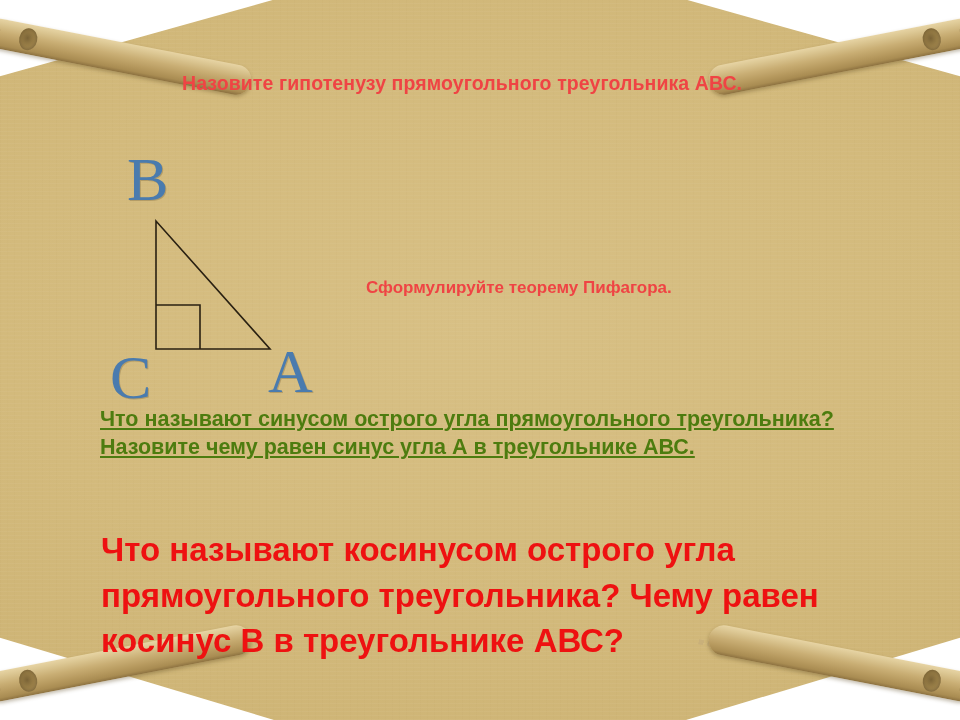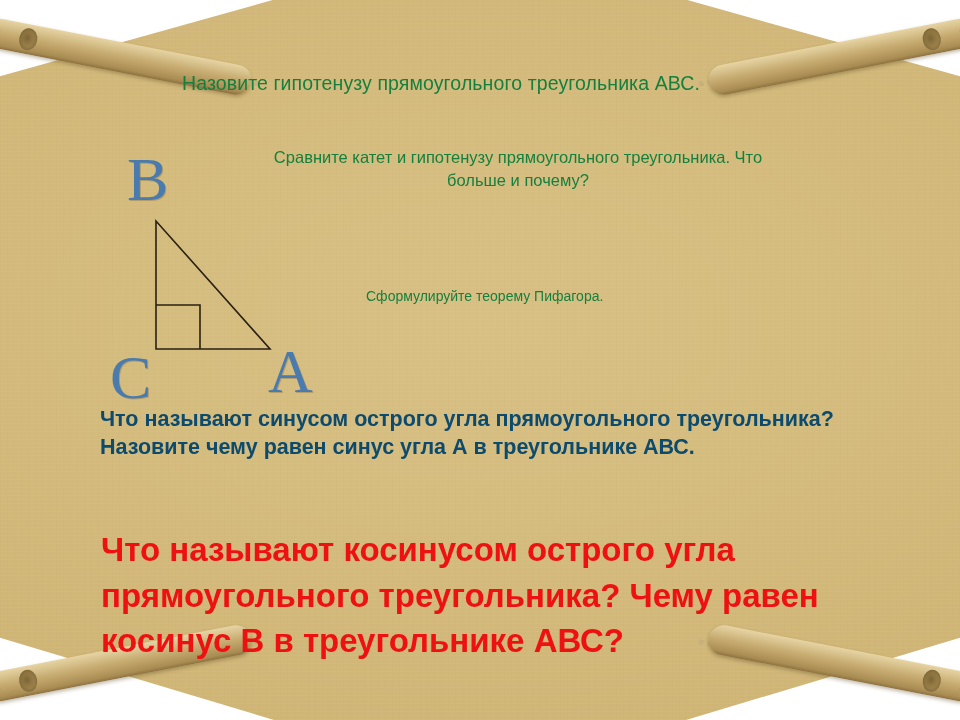--- a/index.html
+++ b/index.html
@@ -107,50 +107,51 @@
     background-image: repeating-linear-gradient(90deg,
         #c9b07a 0px, #c9b07a 5px, rgba(255,255,255,0) 5px, rgba(255,255,255,0) 9px);
     pointer-events: none;
   }
   #deck-tl { left: 16px;  top: 34px;  width: 250px; transform: rotate(11deg);  transform-origin: left center; }
   #deck-tr { right: 16px; top: 34px;  width: 250px; transform: rotate(-11deg); transform-origin: right center; }
   #deck-bl { left: 16px;  bottom: 28px; width: 250px; transform: rotate(-11deg); transform-origin: left center; }
   #deck-br { right: 16px; bottom: 28px; width: 250px; transform: rotate(11deg);  transform-origin: right center; }
 
   
-  .txt { position: absolute; color: #15803d; font-weight: normal; }
+  .txt { position: absolute; color: #ef4444; font-weight: bold; }
 
   #q-hypotenuse {
     left: 182px; top: 72px;
     width: 700px;
     font-size: 19.5px;
     letter-spacing: 0.1px;
     white-space: nowrap;
   }
   #q-compare {
     left: 268px; top: 146px;
     width: 500px;
     font-size: 16.5px;
     line-height: 1.42;
     text-align: center;
   }
   #q-pythagoras {
-    left: 366px; top: 288px;
+    left: 366px; top: 278px;
     width: 470px;
-    font-size: 14px;
+    font-size: 17px;
     white-space: nowrap;
   }
 
   #q-sine {
     left: 100px; top: 405px;
     width: 830px;
     font-size: 21.5px;
     line-height: 1.32;
-    color: #0c4a6e;
+    color: #4d7c0f;
     font-weight: bold;
+    text-decoration: underline;
   }
 
   #q-cosine {
     left: 101px; top: 527px;
     width: 840px;
     font-size: 33px;
     line-height: 1.38;
     color: #ee1111;
     font-weight: bold;
   }
@@ -206,21 +207,20 @@
     <div class="roll-cap" id="roll-bl-cap"></div>
     <div class="roll-cap small" id="roll-bl-cap2"></div>
   </div>
   <div class="scroll-roll" id="roll-br">
     <div class="roll-cap" id="roll-br-cap"></div>
     <div class="roll-cap small" id="roll-br-cap2"></div>
   </div>
 
   <div class="txt" id="q-hypotenuse">Назовите гипотенузу прямоугольного треугольника АВС.</div>
 
-  <div class="txt" id="q-compare">Сравните катет и гипотенузу прямоугольного треугольника. Что больше и почему?</div>
 
   <div class="txt" id="q-pythagoras">Сформулируйте теорему Пифагора.</div>
 
   <div class="txt" id="q-sine">Что называют синусом острого угла прямоугольного треугольника? Назовите чему равен синус угла А в треугольнике АВС.</div>
 
   <div class="txt" id="q-cosine">Что называют косинусом острого угла прямоугольного треугольника?   Чему равен косинус В в треугольнике АВС?</div>
 
   <div id="triangle-figure">
     <svg width="250" height="280" viewBox="0 0 250 280">
 

